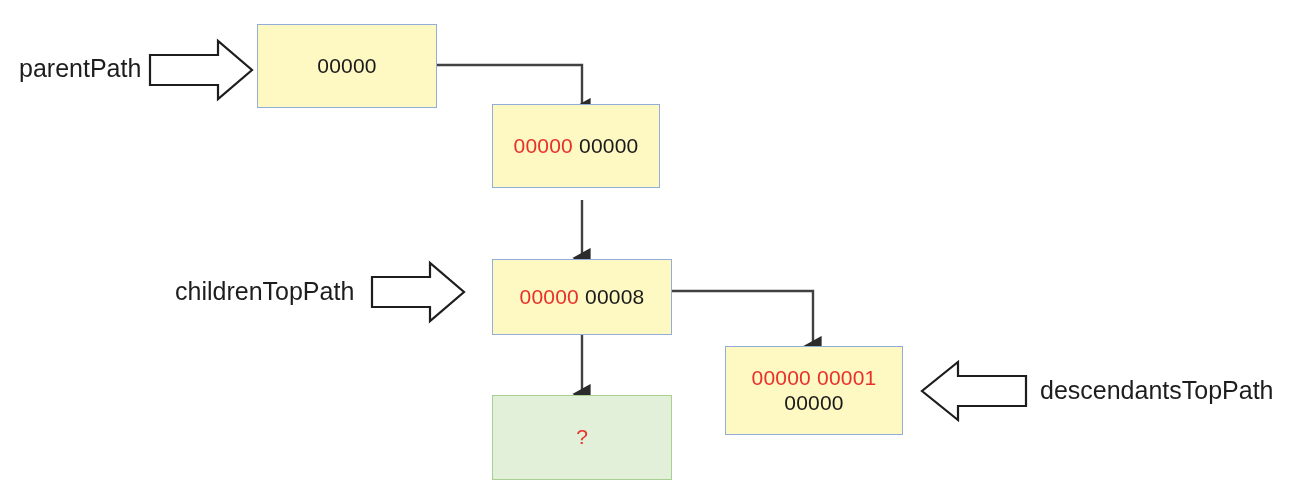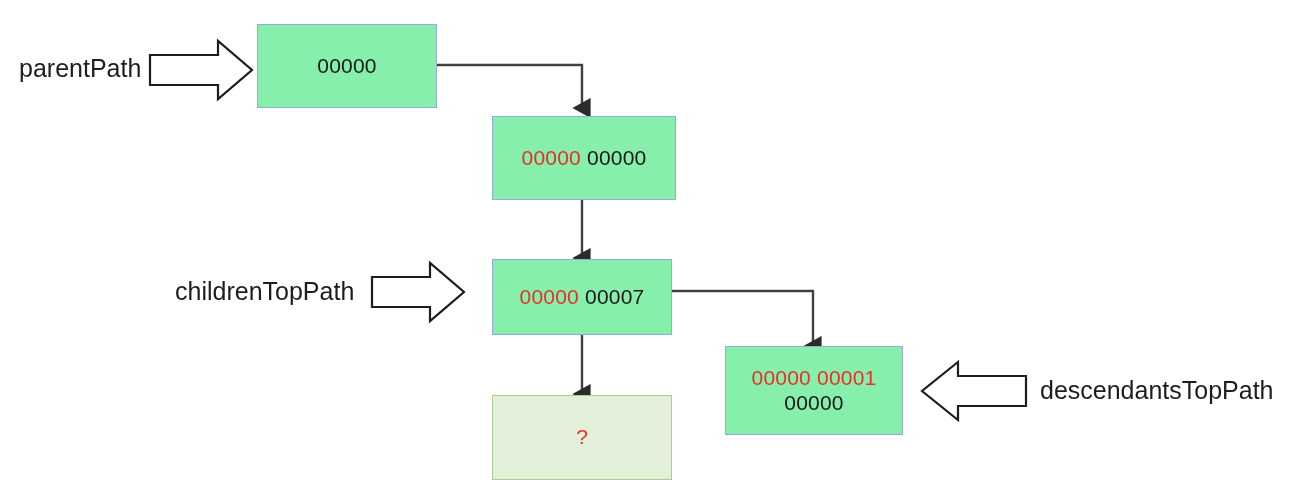--- a/index.html
+++ b/index.html
@@ -21,21 +21,21 @@
     position: absolute;
     box-sizing: border-box;
     display: flex;
     flex-direction: column;
     align-items: center;
     justify-content: center;
     line-height: 1.18;
     white-space: nowrap;
   }
   .node-blue {
-    background: #86efac;
+    background: #fef9c3;
     border: 1.5px solid #93adda;
   }
   .node-green {
     background: #e2efd9;
     border: 1.5px solid #a9cf91;
   }
   .node-line {
     font-size: 21px;
     letter-spacing: 0.2px;
   }
@@ -88,29 +88,29 @@
 
     <path d="M1026,376 L958,376 L958,362 L922,391 L958,420 L958,406 L1026,406 Z" fill="#ffffff" stroke="#1d1d1d" stroke-width="2.2" stroke-linejoin="miter"></path>
   </svg>
 
   <div class="node node-blue" style="left:257px; top:24px; width:180px; height:84px;">
     <div class="node-line">
       <span class="seg-black">00000</span>
     </div>
   </div>
 
-  <div class="node node-blue" style="left:492px; top:116px; width:184px; height:84px;">
+  <div class="node node-blue" style="left:492px; top:104px; width:168px; height:84px;">
     <div class="node-line">
       <span class="seg-red">00000</span><span class="seg-black"> 00000</span>
     </div>
   </div>
 
   <div class="node node-blue" style="left:492px; top:259px; width:180px; height:76px;">
     <div class="node-line">
-      <span class="seg-red">00000</span><span class="seg-black"> 00007</span>
+      <span class="seg-red">00000</span><span class="seg-black"> 00008</span>
     </div>
   </div>
 
   <div class="node node-blue" style="left:725px; top:346px; width:178px; height:89px;">
     <div class="node-line">
       <span class="seg-red">00000 00001</span>
     </div>
     <div class="node-line">
       <span class="seg-black">00000</span>
     </div>

